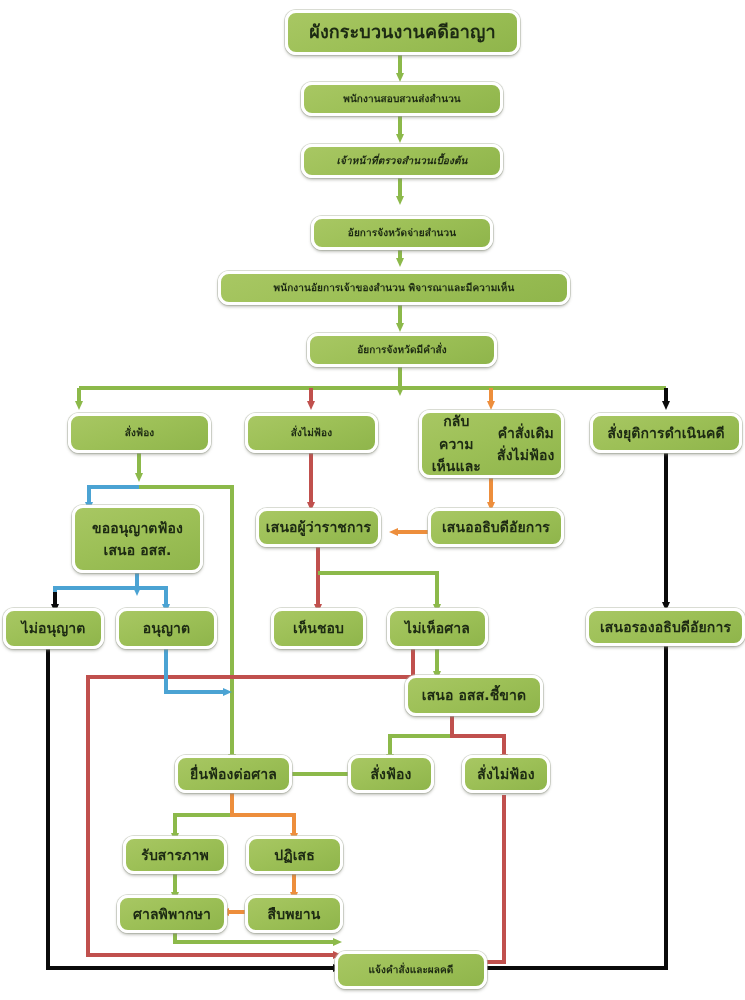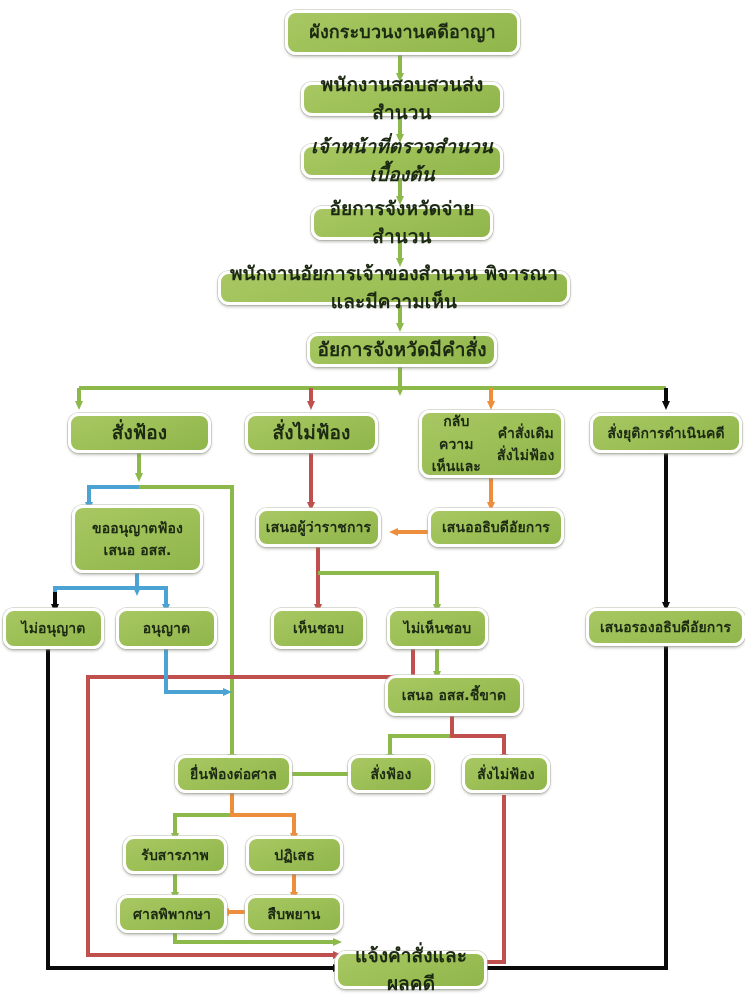--- a/index.html
+++ b/index.html
@@ -19,21 +19,21 @@
     display:flex;
     align-items:center;
     justify-content:center;
     text-align:center;
     line-height:1.45;
     z-index:3;
     letter-spacing:.1px;
   }
   .node span{display:block;padding:0 6px;}
   .t18{font-size:18px;}
-  .t15{font-size:19px;}
+  .t15{font-size:10px;}
   .t14{font-size:14px;}
   .two span{line-height:1.6;}
 </style>
 </head>
 <body>
 
 <div id="stage">
 
   <svg id="wires" viewBox="0 0 745 1000" xmlns="http://www.w3.org/2000/svg">
     <defs>
@@ -125,21 +125,21 @@
   </div>
 
   <div class="node t15" style="left:301px;top:82px;width:202px;height:34px;">
     <span>พนักงานสอบสวนส่งสำนวน</span>
   </div>
 
   <div class="node t15" style="left:301px;top:144px;width:202px;height:34px;font-style:italic;">
     <span>เจ้าหน้าที่ตรวจสำนวนเบื้องต้น</span>
   </div>
 
-  <div class="node t15" style="left:311px;top:206px;width:182px;height:34px;justify-content:flex-end;">
+  <div class="node t15" style="left:311px;top:216px;width:182px;height:34px;">
     <span>อัยการจังหวัดจ่ายสำนวน</span>
   </div>
 
   <div class="node t15" style="left:218px;top:271px;width:352px;height:34px;">
     <span>พนักงานอัยการเจ้าของสำนวน พิจารณาและมีความเห็น</span>
   </div>
 
   <div class="node t15" style="left:307px;top:333px;width:190px;height:34px;">
     <span>อัยการจังหวัดมีคำสั่ง</span>
   </div>
@@ -180,28 +180,28 @@
 
   <div class="node t14" style="left:116px;top:608px;width:101px;height:41px;">
     <span>อนุญาต</span>
   </div>
 
   <div class="node t14" style="left:271px;top:608px;width:95px;height:41px;">
     <span>เห็นชอบ</span>
   </div>
 
   <div class="node t14" style="left:387px;top:608px;width:101px;height:41px;">
-    <span>ไม่เห็นชอบ</span>
+    <span>ไม่เห็อศาล</span>
   </div>
 
   <div class="node t14" style="left:586px;top:608px;width:159px;height:38px;">
     <span>เสนอรองอธิบดีอัยการ</span>
   </div>
 
-  <div class="node t14" style="left:385px;top:675px;width:138px;height:41px;">
+  <div class="node t14" style="left:405px;top:675px;width:138px;height:41px;">
     <span>เสนอ อสส.ชี้ขาด</span>
   </div>
 
   <div class="node t14" style="left:175px;top:755px;width:117px;height:38px;">
     <span>ยื่นฟ้องต่อศาล</span>
   </div>
 
   <div class="node t14" style="left:348px;top:755px;width:86px;height:38px;">
     <span>สั่งฟ้อง</span>
   </div>

